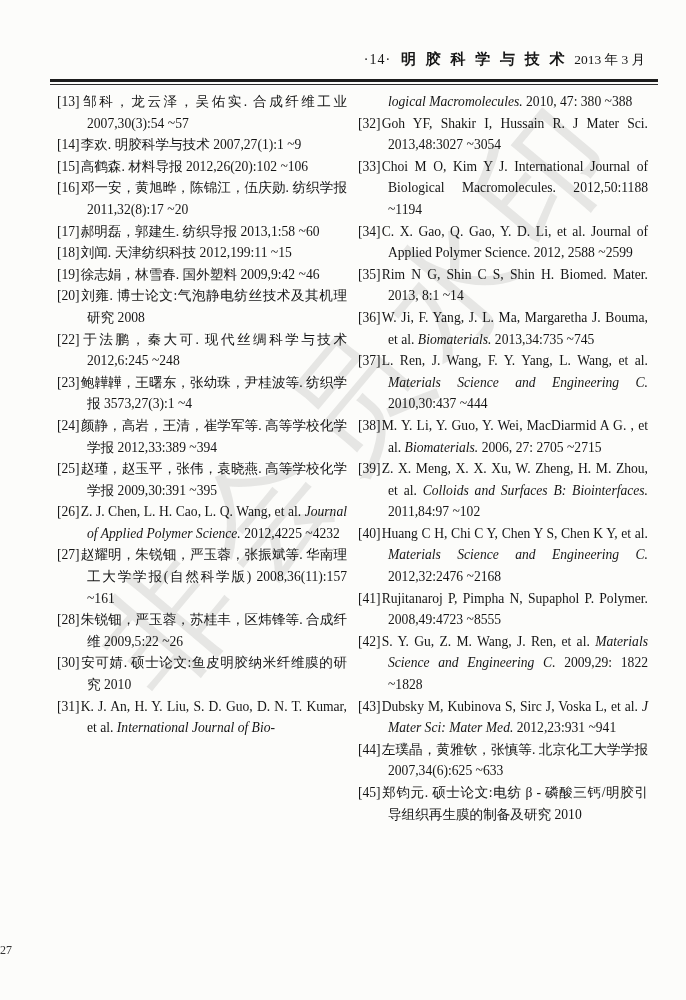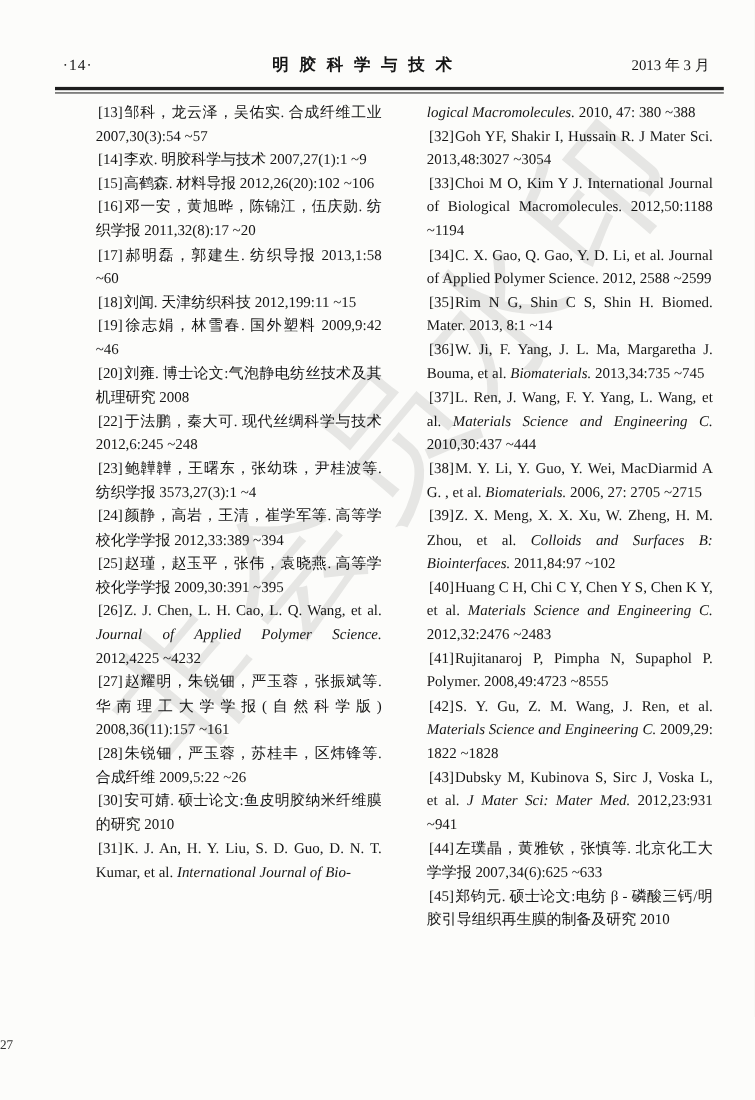--- a/index.html
+++ b/index.html
@@ -15,38 +15,38 @@
   .watermark{
     position:absolute;left:128px;top:610px;
     font-size:128px;line-height:1;white-space:nowrap;
     letter-spacing:18px;color:rgba(120,120,120,0.16);
     transform:rotate(-50deg);transform-origin:0 50%;
     pointer-events:none;user-select:none;
     font-family:"Liberation Serif","DejaVu Serif",serif;
   }
   .page-header{
     position:absolute;top:50px;left:57px;right:41px;
-    display:flex;justify-content:space-between;align-items:baseline;
+    display:flex;justify-content:flex-end;align-items:baseline;
     font-size:14px;
   }
   .page-header .pg{font-size:14px;letter-spacing:1px;}
   .page-header .title{font-weight:bold;font-size:15px;letter-spacing:0.65em;text-indent:0.65em;}
   .page-header .date{font-size:13.5px;}
   .rule{
     position:absolute;top:79px;left:50px;right:28px;height:2px;
     border-top:3px solid #1d1d1d;border-bottom:1px solid #2a2a2a;
   }
   .columns{
     position:absolute;top:91px;left:57px;right:38px;
     display:flex;gap:11px;
   }
   .col{width:290px;font-size:13.6px;line-height:21.6px;text-align:justify;}
   .ref{padding-left:30px;text-indent:-30px;}
   .ref.cont{text-indent:0;}
-  .ref-label{margin-right:1px;margin-left:32px;}
+  .ref-label{margin-right:1px;}
   .it{font-style:italic;}
   .page-footer{
     position:absolute;top:943px;left:0;width:100%;
     text-align:left;font-size:12px;color:#333;
   }
 </style>
 </head>
 <body>
 
 <div class="page">
@@ -84,21 +84,21 @@
     <section class="col" id="col-right">
         <div class="ref cont"><span class="it">logical Macromolecules.</span><span> 2010, 47: 380 ~388</span></div>
         <div class="ref"><span class="ref-label">[32]</span><span>Goh YF, Shakir I, Hussain R. J Mater Sci. 2013,48:3027 ~3054</span></div>
         <div class="ref"><span class="ref-label">[33]</span><span>Choi M O, Kim Y J. International Journal of Biological Macromolecules. 2012,50:1188 ~1194</span></div>
         <div class="ref"><span class="ref-label">[34]</span><span>C. X. Gao, Q. Gao, Y. D. Li, et al. Journal of Applied Polymer Science. 2012, 2588 ~2599</span></div>
         <div class="ref"><span class="ref-label">[35]</span><span>Rim N G, Shin C S, Shin H. Biomed. Mater. 2013, 8:1 ~14</span></div>
         <div class="ref"><span class="ref-label">[36]</span><span>W. Ji, F. Yang, J. L. Ma, Margaretha J. Bouma, et al. </span><span class="it">Biomaterials.</span><span> 2013,34:735 ~745</span></div>
         <div class="ref"><span class="ref-label">[37]</span><span>L. Ren, J. Wang, F. Y. Yang, L. Wang, et al. </span><span class="it">Materials Science and Engineering C.</span><span> 2010,30:437 ~444</span></div>
         <div class="ref"><span class="ref-label">[38]</span><span>M. Y. Li, Y. Guo, Y. Wei, MacDiarmid A G. , et al. </span><span class="it">Biomaterials.</span><span> 2006, 27: 2705 ~2715</span></div>
         <div class="ref"><span class="ref-label">[39]</span><span>Z. X. Meng, X. X. Xu, W. Zheng, H. M. Zhou, et al. </span><span class="it">Colloids and Surfaces B: Biointerfaces.</span><span> 2011,84:97 ~102</span></div>
-        <div class="ref"><span class="ref-label">[40]</span><span>Huang C H, Chi C Y, Chen Y S, Chen K Y, et al. </span><span class="it">Materials Science and Engineering C.</span><span> 2012,32:2476 ~2483</span></div>
+        <div class="ref"><span class="ref-label">[40]</span><span>Huang C H, Chi C Y, Chen Y S, Chen K Y, et al. </span><span class="it">Materials Science and Engineering C.</span><span> 2012,32:2476 ~2168</span></div>
         <div class="ref"><span class="ref-label">[41]</span><span>Rujitanaroj P, Pimpha N, Supaphol P. Polymer. 2008,49:4723 ~8555</span></div>
         <div class="ref"><span class="ref-label">[42]</span><span>S. Y. Gu, Z. M. Wang, J. Ren, et al. </span><span class="it">Materials Science and Engineering C.</span><span> 2009,29: 1822 ~1828</span></div>
         <div class="ref"><span class="ref-label">[43]</span><span>Dubsky M, Kubinova S, Sirc J, Voska L, et al. </span><span class="it">J Mater Sci: Mater Med.</span><span> 2012,23:931 ~941</span></div>
         <div class="ref"><span class="ref-label">[44]</span><span>左璞晶，黄雅钦，张慎等. 北京化工大学学报 2007,34(6):625 ~633</span></div>
         <div class="ref"><span class="ref-label">[45]</span><span>郑钧元. 硕士论文:电纺 β - 磷酸三钙/明胶引导组织再生膜的制备及研究 2010</span></div>
       </section>
   </main>
 
   <footer class="page-footer">
     <span>27</span>

